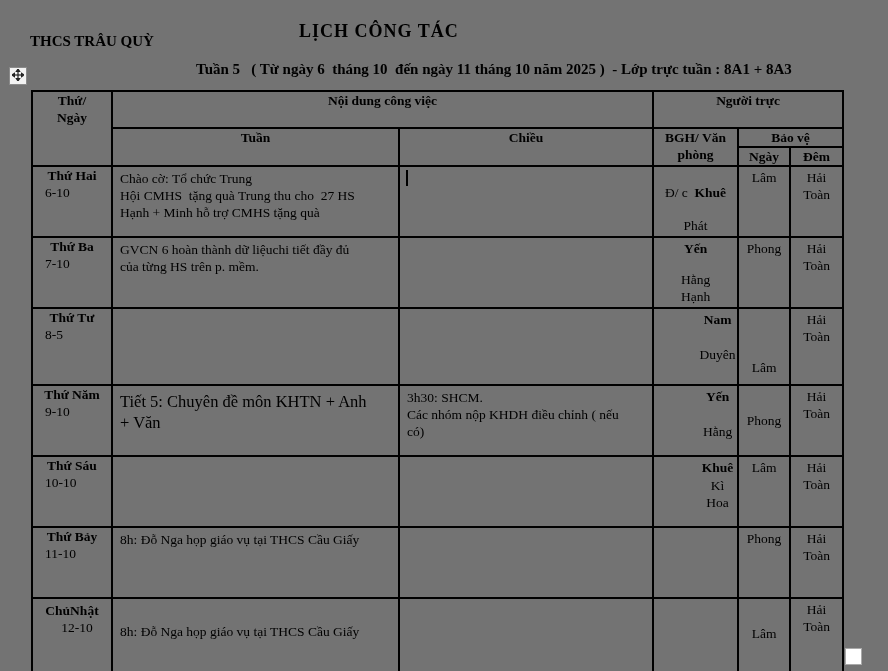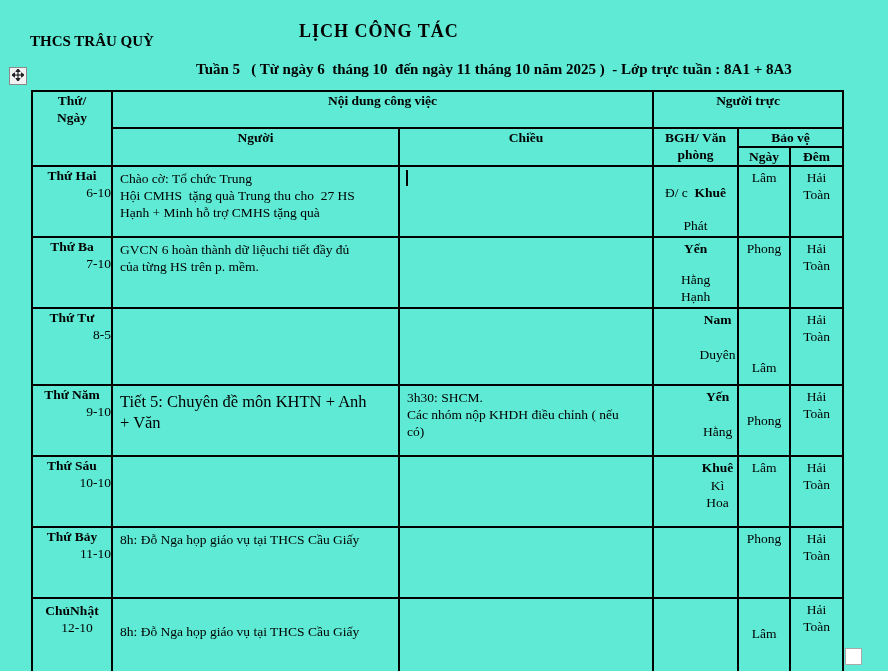--- a/index.html
+++ b/index.html
@@ -1,20 +1,20 @@
 <!DOCTYPE html>
 <html><head>
 <meta charset="utf-8">
 <style>
   html, body { margin: 0; padding: 0; background: #ffffff; }
   .page {
     position: relative;
     width: 888px;
     height: 671px;
-    background: #5eead4;
+    background: #737373;
     font-family: "Liberation Serif", "DejaVu Serif", serif;
     color: #000;
     overflow: hidden;
   }
 
   
   .school-name {
     position: absolute; left: 30px; top: 33px;
     font-size: 15px; font-weight: bold; white-space: pre;
   }
@@ -60,21 +60,21 @@
   td.h-baove { height: 16px; vertical-align: middle; text-align: center; font-weight: bold; }
   td.h-nd { height: 15px; vertical-align: middle; text-align: center; font-weight: bold; }
   .pre { white-space: pre-wrap; }
 
   
   tr.body-row td { height: 69px; }
 
   td.c-day { vertical-align: middle; }
   .day-wrap { display: flex; flex-direction: column; }
   .day-name { font-weight: bold; text-align: center; }
-  .day-date { text-align: right; padding-left: 12px; }
+  .day-date { text-align: left; padding-left: 12px; }
   td.c-day.r7 { vertical-align: top; padding-top: 3px; }
   td.c-day.r7 .day-date { text-align: center; padding-left: 10px; }
 
   td.c-main { position: relative; }
   .cell-txt { white-space: pre-wrap; padding: 3px 6px 0 7px; }
   .cell-txt.big { font-size: 16.5px; line-height: 21px; padding-top: 5px; }
   .cell-txt.pad-top-line { padding-top: 24px; }
   .caret { position: absolute; left: 6px; top: 3px; width: 2px; height: 16px; background: #000; }
 
   td.c-bgh { text-align: center; }
@@ -131,21 +131,21 @@
 
       <tr>
         <td class="h-day" rowspan="3">
           <div>Thứ/</div>
           <div>Ngày</div>
         </td>
         <td class="h-content" colspan="2">Nội dung công việc</td>
         <td class="h-duty" colspan="3">Người trực</td>
       </tr>
       <tr>
-        <td class="h-sub" rowspan="2">Người</td>
+        <td class="h-sub" rowspan="2">Tuần</td>
         <td class="h-sub" rowspan="2">Chiều</td>
         <td class="h-sub pre" rowspan="2">BGH/ Văn
 phòng</td>
         <td class="h-baove" colspan="2">Bảo vệ</td>
       </tr>
       <tr>
         <td class="h-nd">Ngày</td>
         <td class="h-nd">Đêm</td>
       </tr>
 

